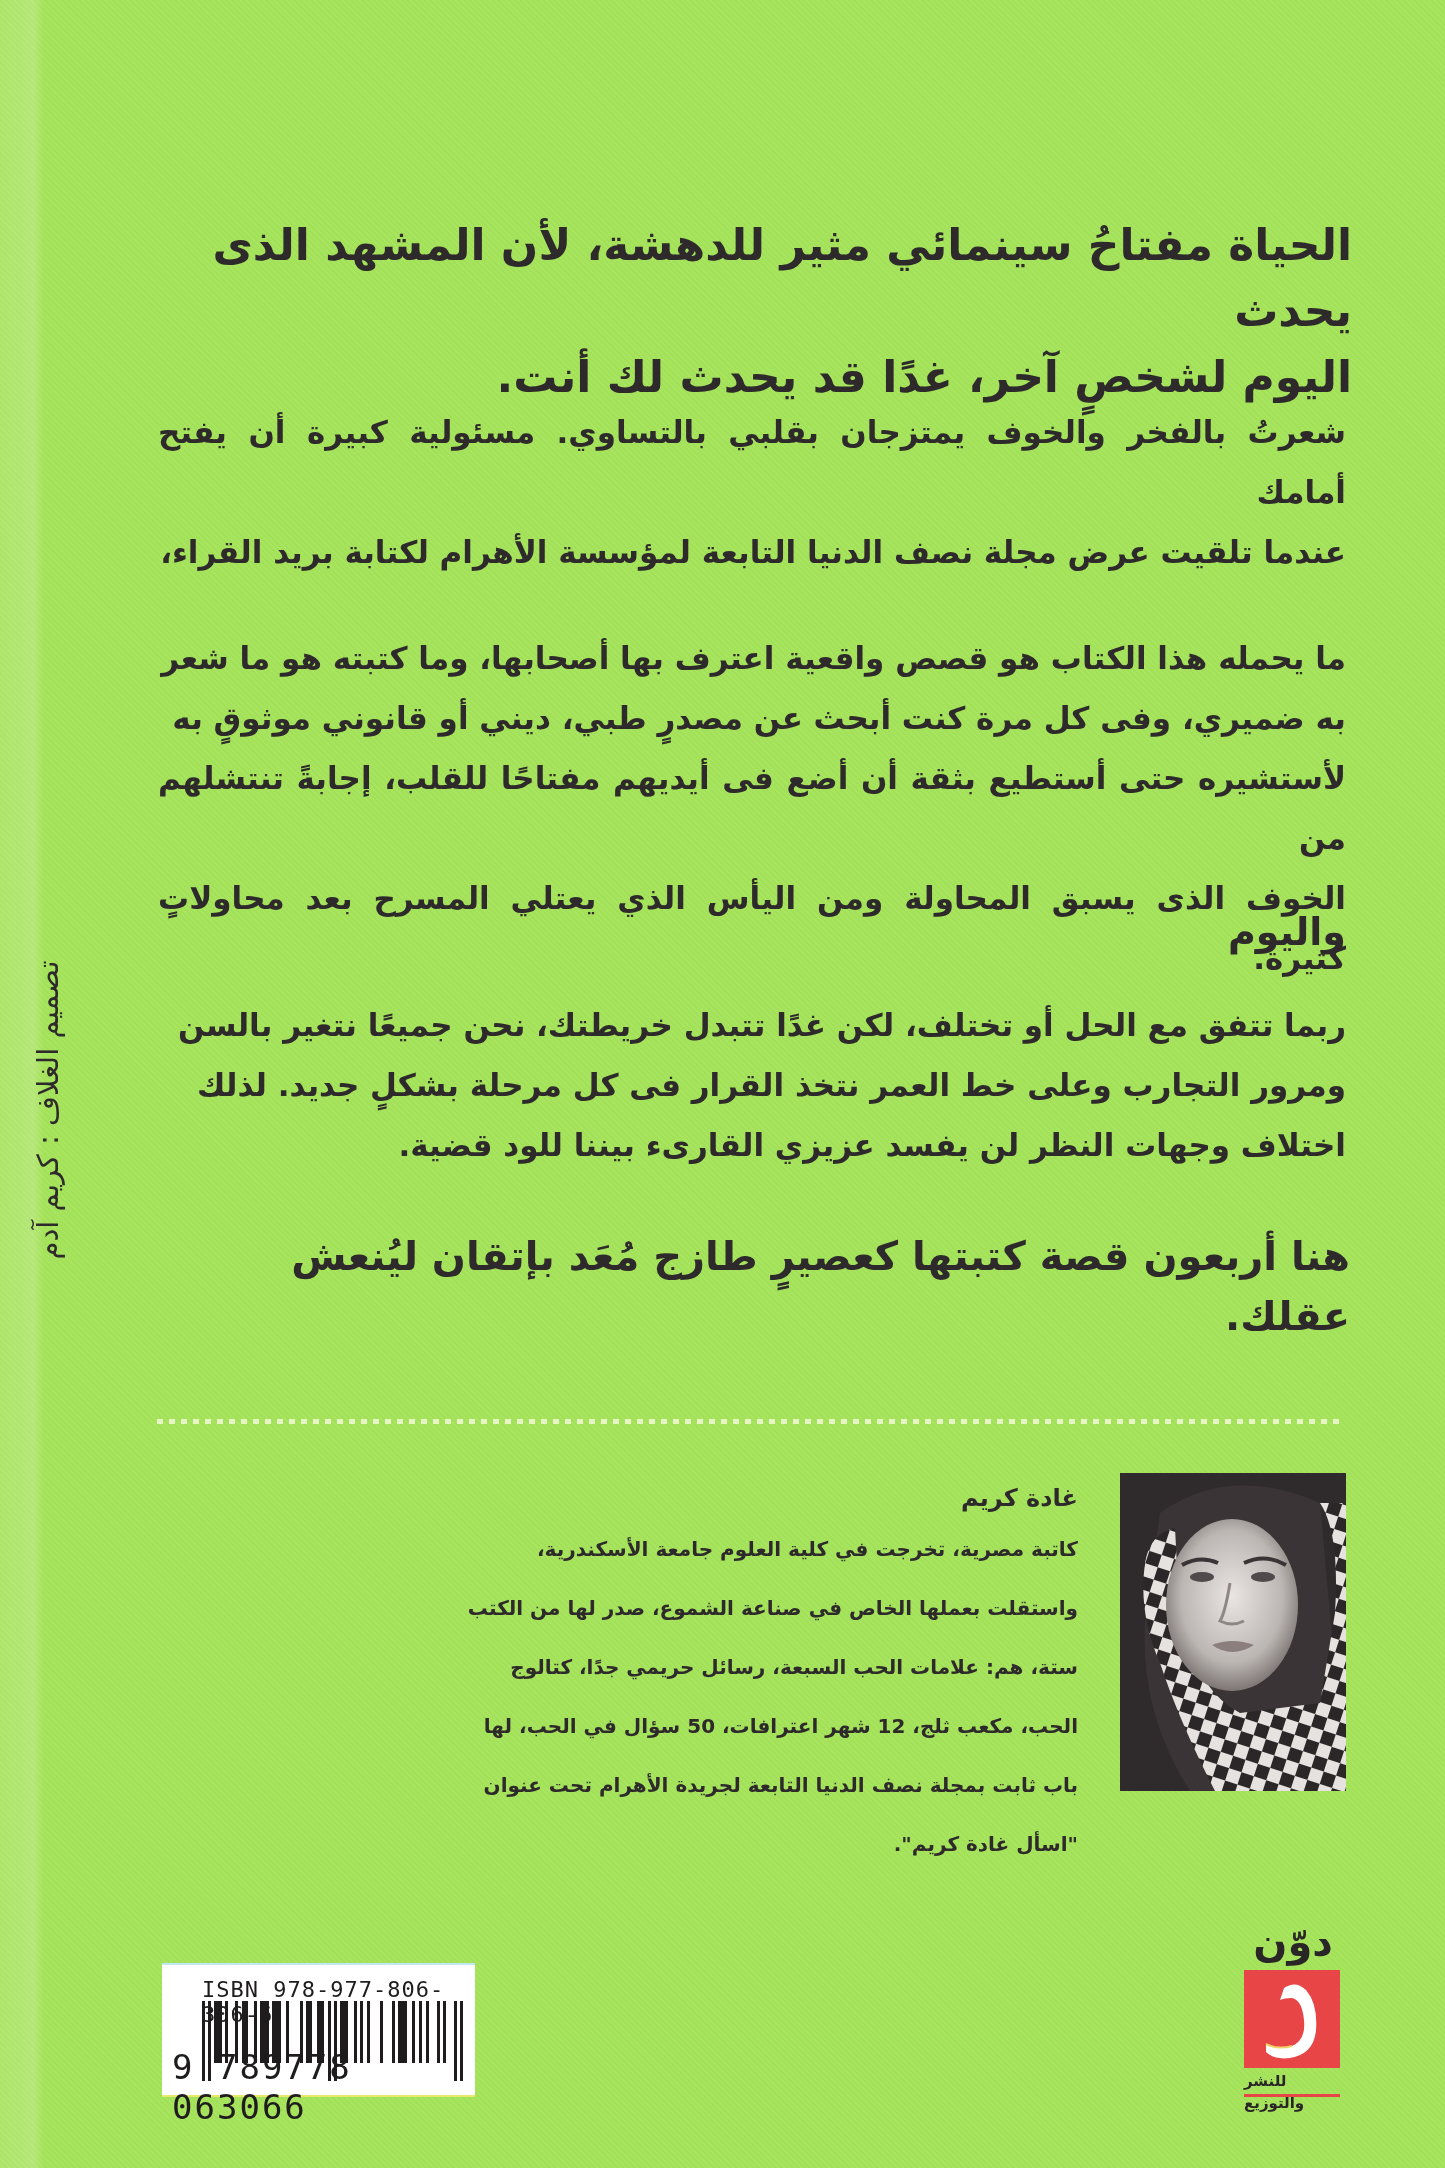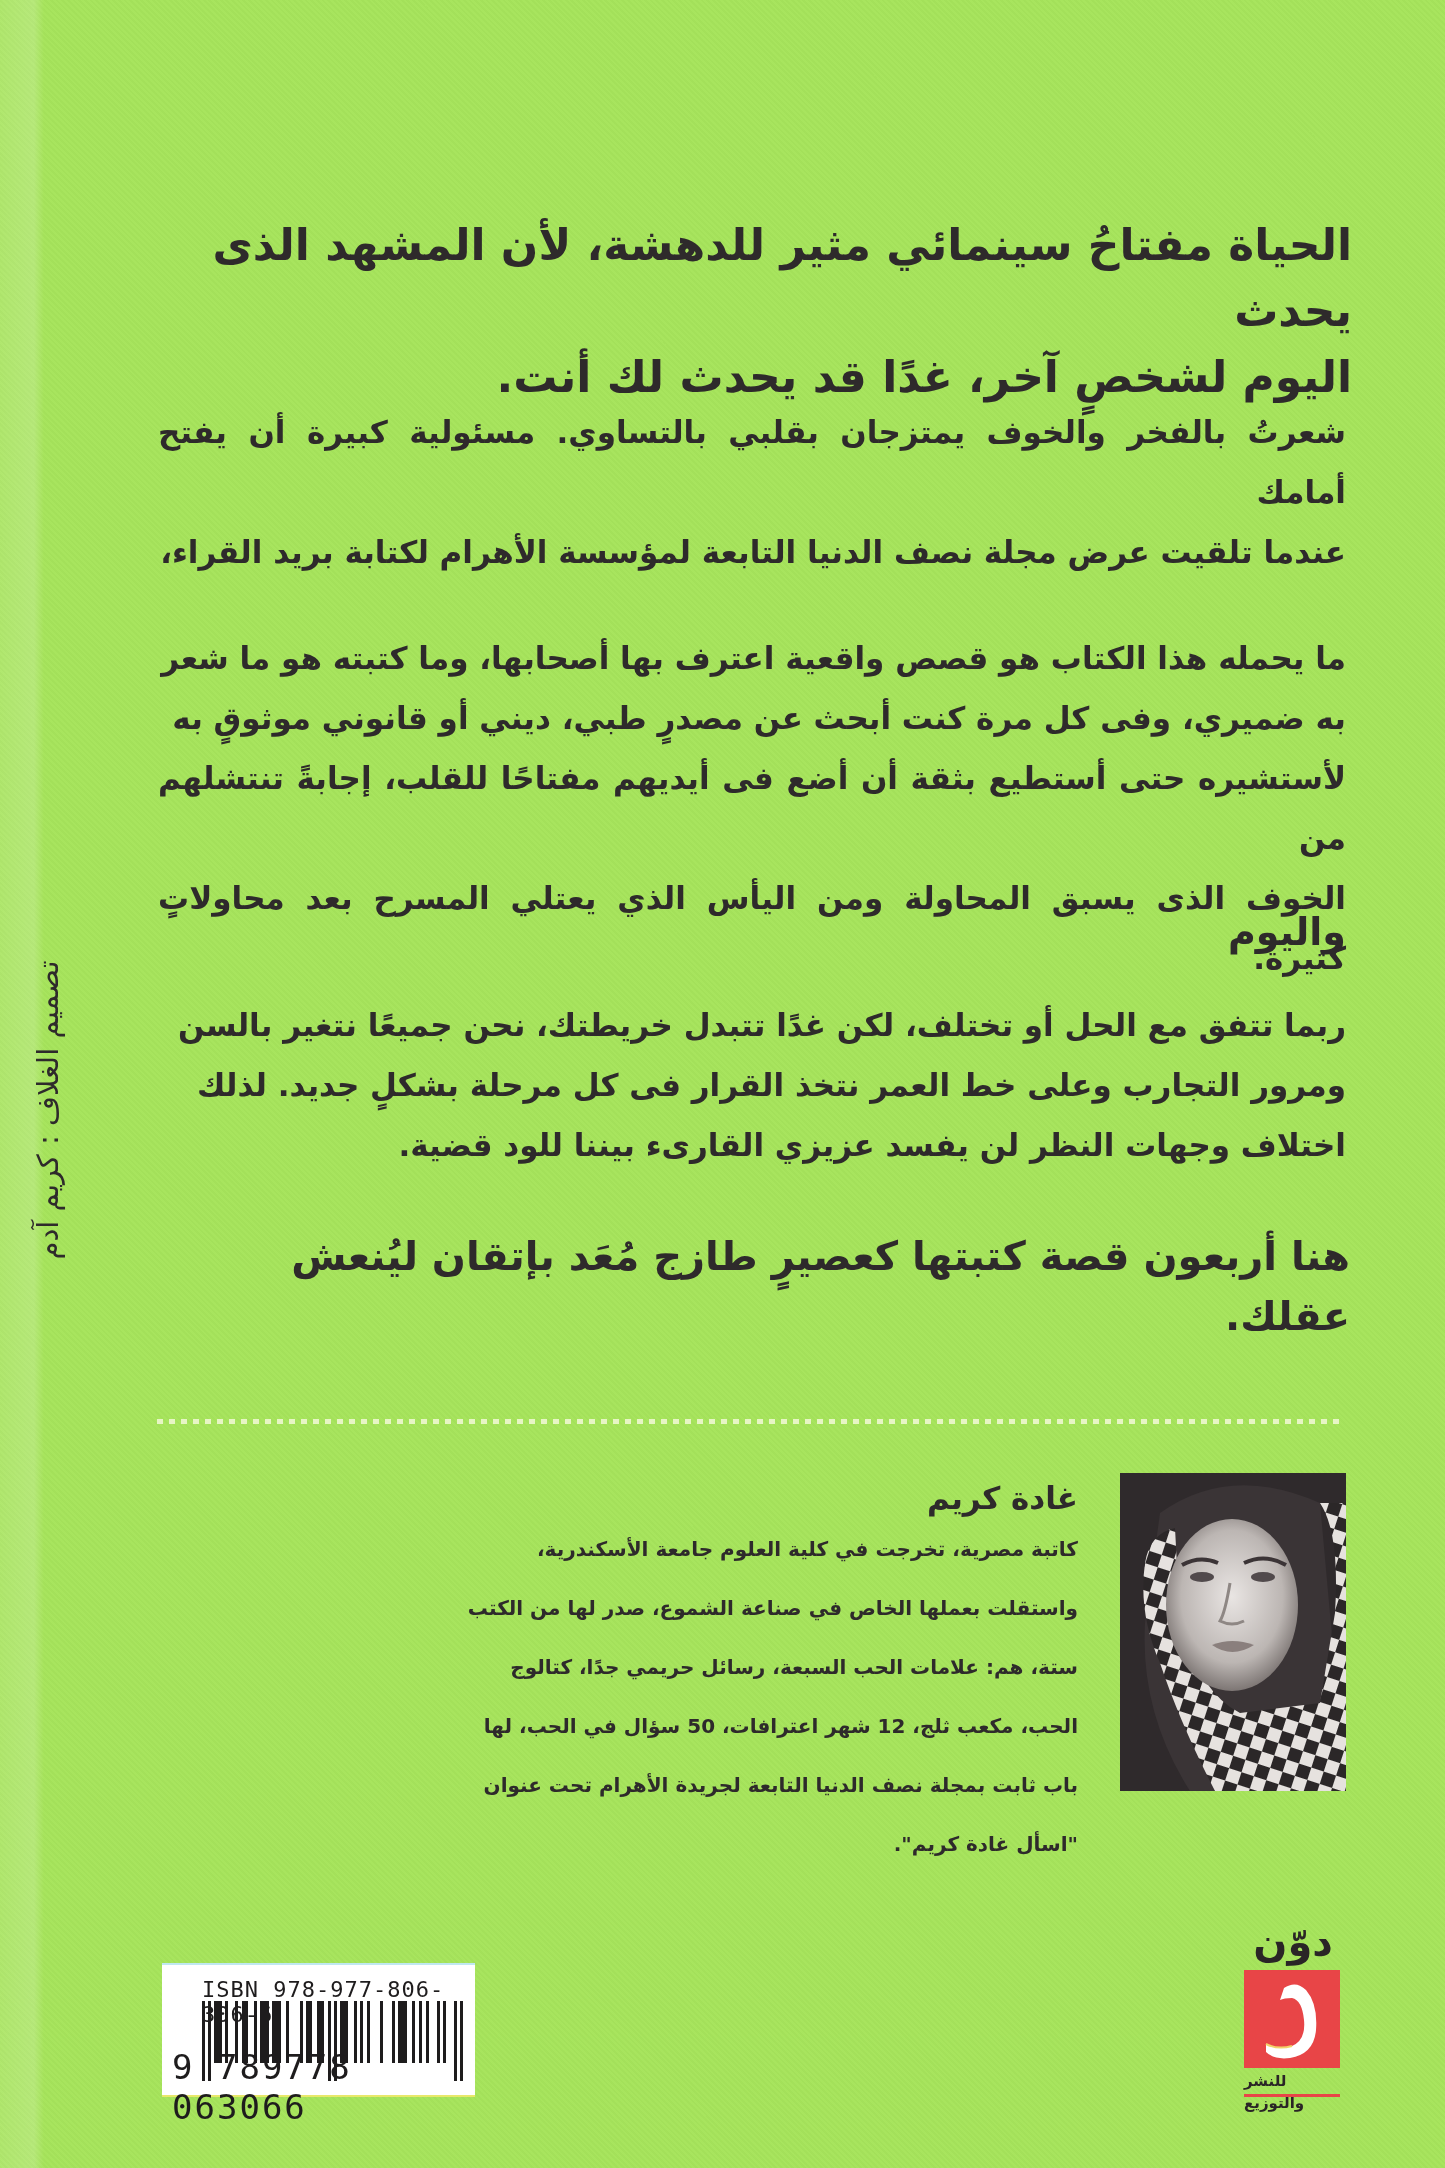--- a/index.html
+++ b/index.html
@@ -54,21 +54,21 @@
   }
 
   .divider {
     position: absolute; left: 157px; top: 1419px; width: 1188px; height: 5px;
     background-image: repeating-linear-gradient(90deg, #eef7d0 0 6px, transparent 6px 12px);
     opacity: 0.9;
   }
 
   .author-name {
     position: absolute; left: 700px; width: 378px; top: 1470px;
-    font-weight: bold; font-size: 31px; line-height: 56px;
+    font-weight: bold; font-size: 24px; line-height: 56px;
   }
   .bio {
     position: absolute; left: 158px; width: 920px; top: 1520px;
     font-weight: bold; font-size: 20px; line-height: 59px;
     text-align: justify; text-align-last: right;
   }
 
   .photo {
     position: absolute; left: 1120px; top: 1473px; width: 226px; height: 318px;
     background: #2f2a2c; overflow: hidden;

